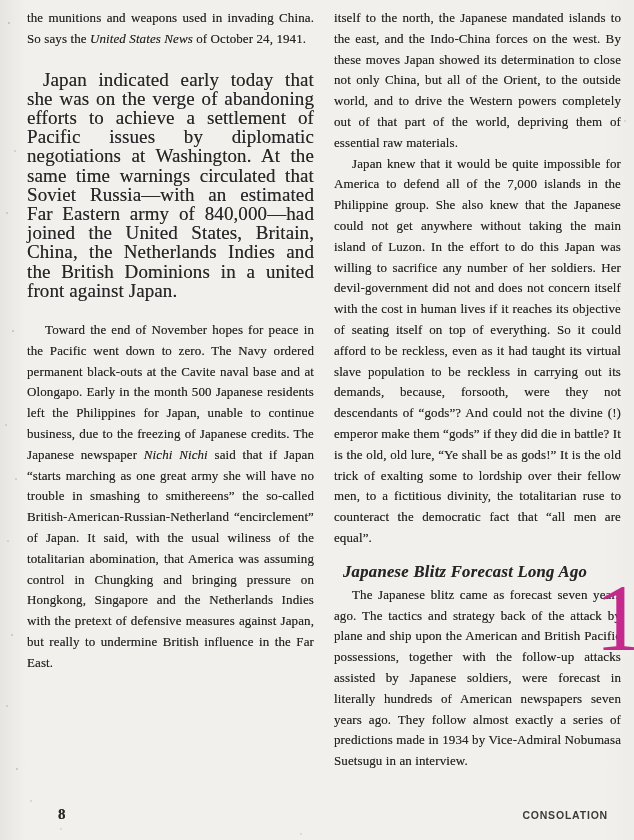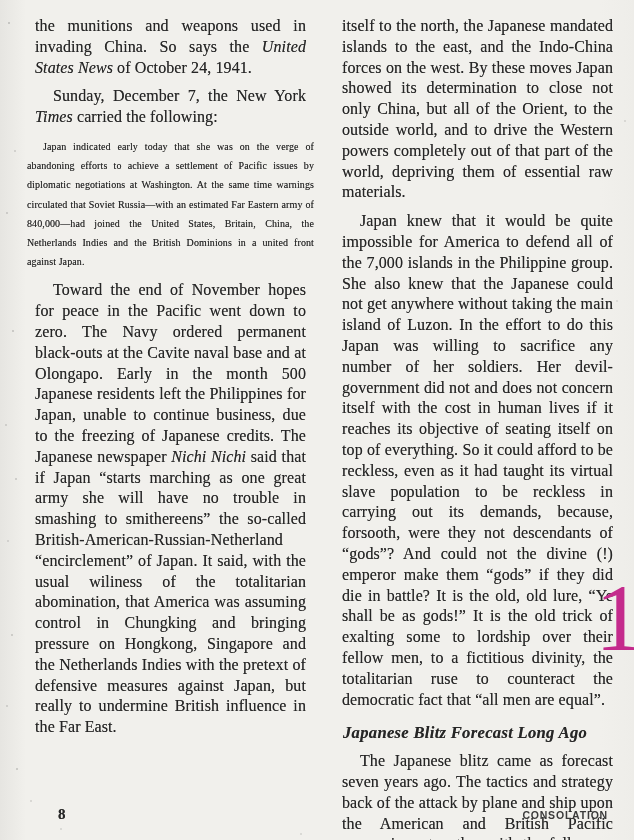--- a/index.html
+++ b/index.html
@@ -44,34 +44,34 @@
   .columns {
     display: flex;
     gap: 20px;
     padding: 8px 0 0 27px;
   }
   .col {
     width: 287px;
     flex: 0 0 287px;
   }
   .para {
-    margin: 8px;
-    font-size: 16px;
+    margin: 0;
+    font-size: 13px;
     line-height: 20.8px;
     text-align: justify;
     text-indent: 18px;
     letter-spacing: 0.1px;
     text-shadow: 0 0 0.5px rgba(30,30,30,0.55);
   }
   .para em { font-style: italic; }
   .no-indent { text-indent: 0; }
   .quote {
-    font-size: 10px;
+    font-size: 19px;
     line-height: 19.2px;
-    margin: 9px 0;
+    margin: 20px 0;
     text-indent: 16px;
   }
   .heading {
     margin: 13px 0 3px 9px;
     font-size: 16.6px;
     font-weight: bold;
     font-style: italic;
     letter-spacing: 0.3px;
     text-shadow: 0 0 0.5px rgba(30,30,30,0.55);
   }
@@ -107,21 +107,20 @@
 </style>
 </head>
 <body>
 
 <div class="page">
   <div class="scan-noise"></div>
 
   <div class="columns">
     <div class="col">
       <p class="para no-indent"><span>the munitions and weapons used in invading China. So says the </span><em>United States News</em><span> of October 24, 1941.</span></p>
-      <p class="para"><span>Sunday, December 7, the New York </span><em>Times</em><span> carried the following:</span></p>
       <p class="para quote"><span>Japan indicated early today that she was on the verge of abandoning efforts to achieve a settlement of Pacific issues by diplomatic negotiations at Washington. At the same time warnings circulated that Soviet Russia—with an estimated Far Eastern army of 840,000—had joined the United States, Britain, China, the Netherlands Indies and the British Dominions in a united front against Japan.</span></p>
       <p class="para"><span>Toward the end of November hopes for peace in the Pacific went down to zero. The Navy ordered permanent black-outs at the Cavite naval base and at Olongapo. Early in the month 500 Japanese residents left the Philippines for Japan, unable to continue business, due to the freezing of Japanese credits. The Japanese newspaper </span><em>Nichi Nichi</em><span> said that if Japan “starts marching as one great army she will have no trouble in smashing to smithereens” the so-called British-American-Russian-Netherland “encirclement” of Japan. It said, with the usual wiliness of the totalitarian abomination, that America was assuming control in Chungking and bringing pressure on Hongkong, Singapore and the Netherlands Indies with the pretext of defensive measures against Japan, but really to undermine British influence in the Far East.</span></p>
 
     </div>
 
     <div class="col">
       <p class="para no-indent"><span>itself to the north, the Japanese mandated islands to the east, and the Indo-China forces on the west. By these moves Japan showed its determination to close not only China, but all of the Orient, to the outside world, and to drive the Western powers completely out of that part of the world, depriving them of essential raw materials.</span></p>
       <p class="para"><span>Japan knew that it would be quite impossible for America to defend all of the 7,000 islands in the Philippine group. She also knew that the Japanese could not get anywhere without taking the main island of Luzon. In the effort to do this Japan was willing to sacrifice any number of her soldiers. Her devil-government did not and does not concern itself with the cost in human lives if it reaches its objective of seating itself on top of everything. So it could afford to be reckless, even as it had taught its virtual slave population to be reckless in carrying out its demands, because, forsooth, were they not descendants of “gods”? And could not the divine (!) emperor make them “gods” if they did die in battle? It is the old, old lure, “Ye shall be as gods!” It is the old trick of exalting some to lordship over their fellow men, to a fictitious divinity, the totalitarian ruse to counteract the democratic fact that “all men are equal”.</span></p>
       <h3 class="heading">Japanese Blitz Forecast Long Ago</h3>
       <p class="para"><span>The Japanese blitz came as forecast seven years ago. The tactics and strategy back of the attack by plane and ship upon the American and British Pacific possessions, together with the follow-up attacks assisted by Japanese soldiers, were forecast in literally hundreds of American newspapers seven years ago. They follow almost exactly a series of predictions made in 1934 by Vice-Admiral Nobumasa Suetsugu in an interview.</span></p>

